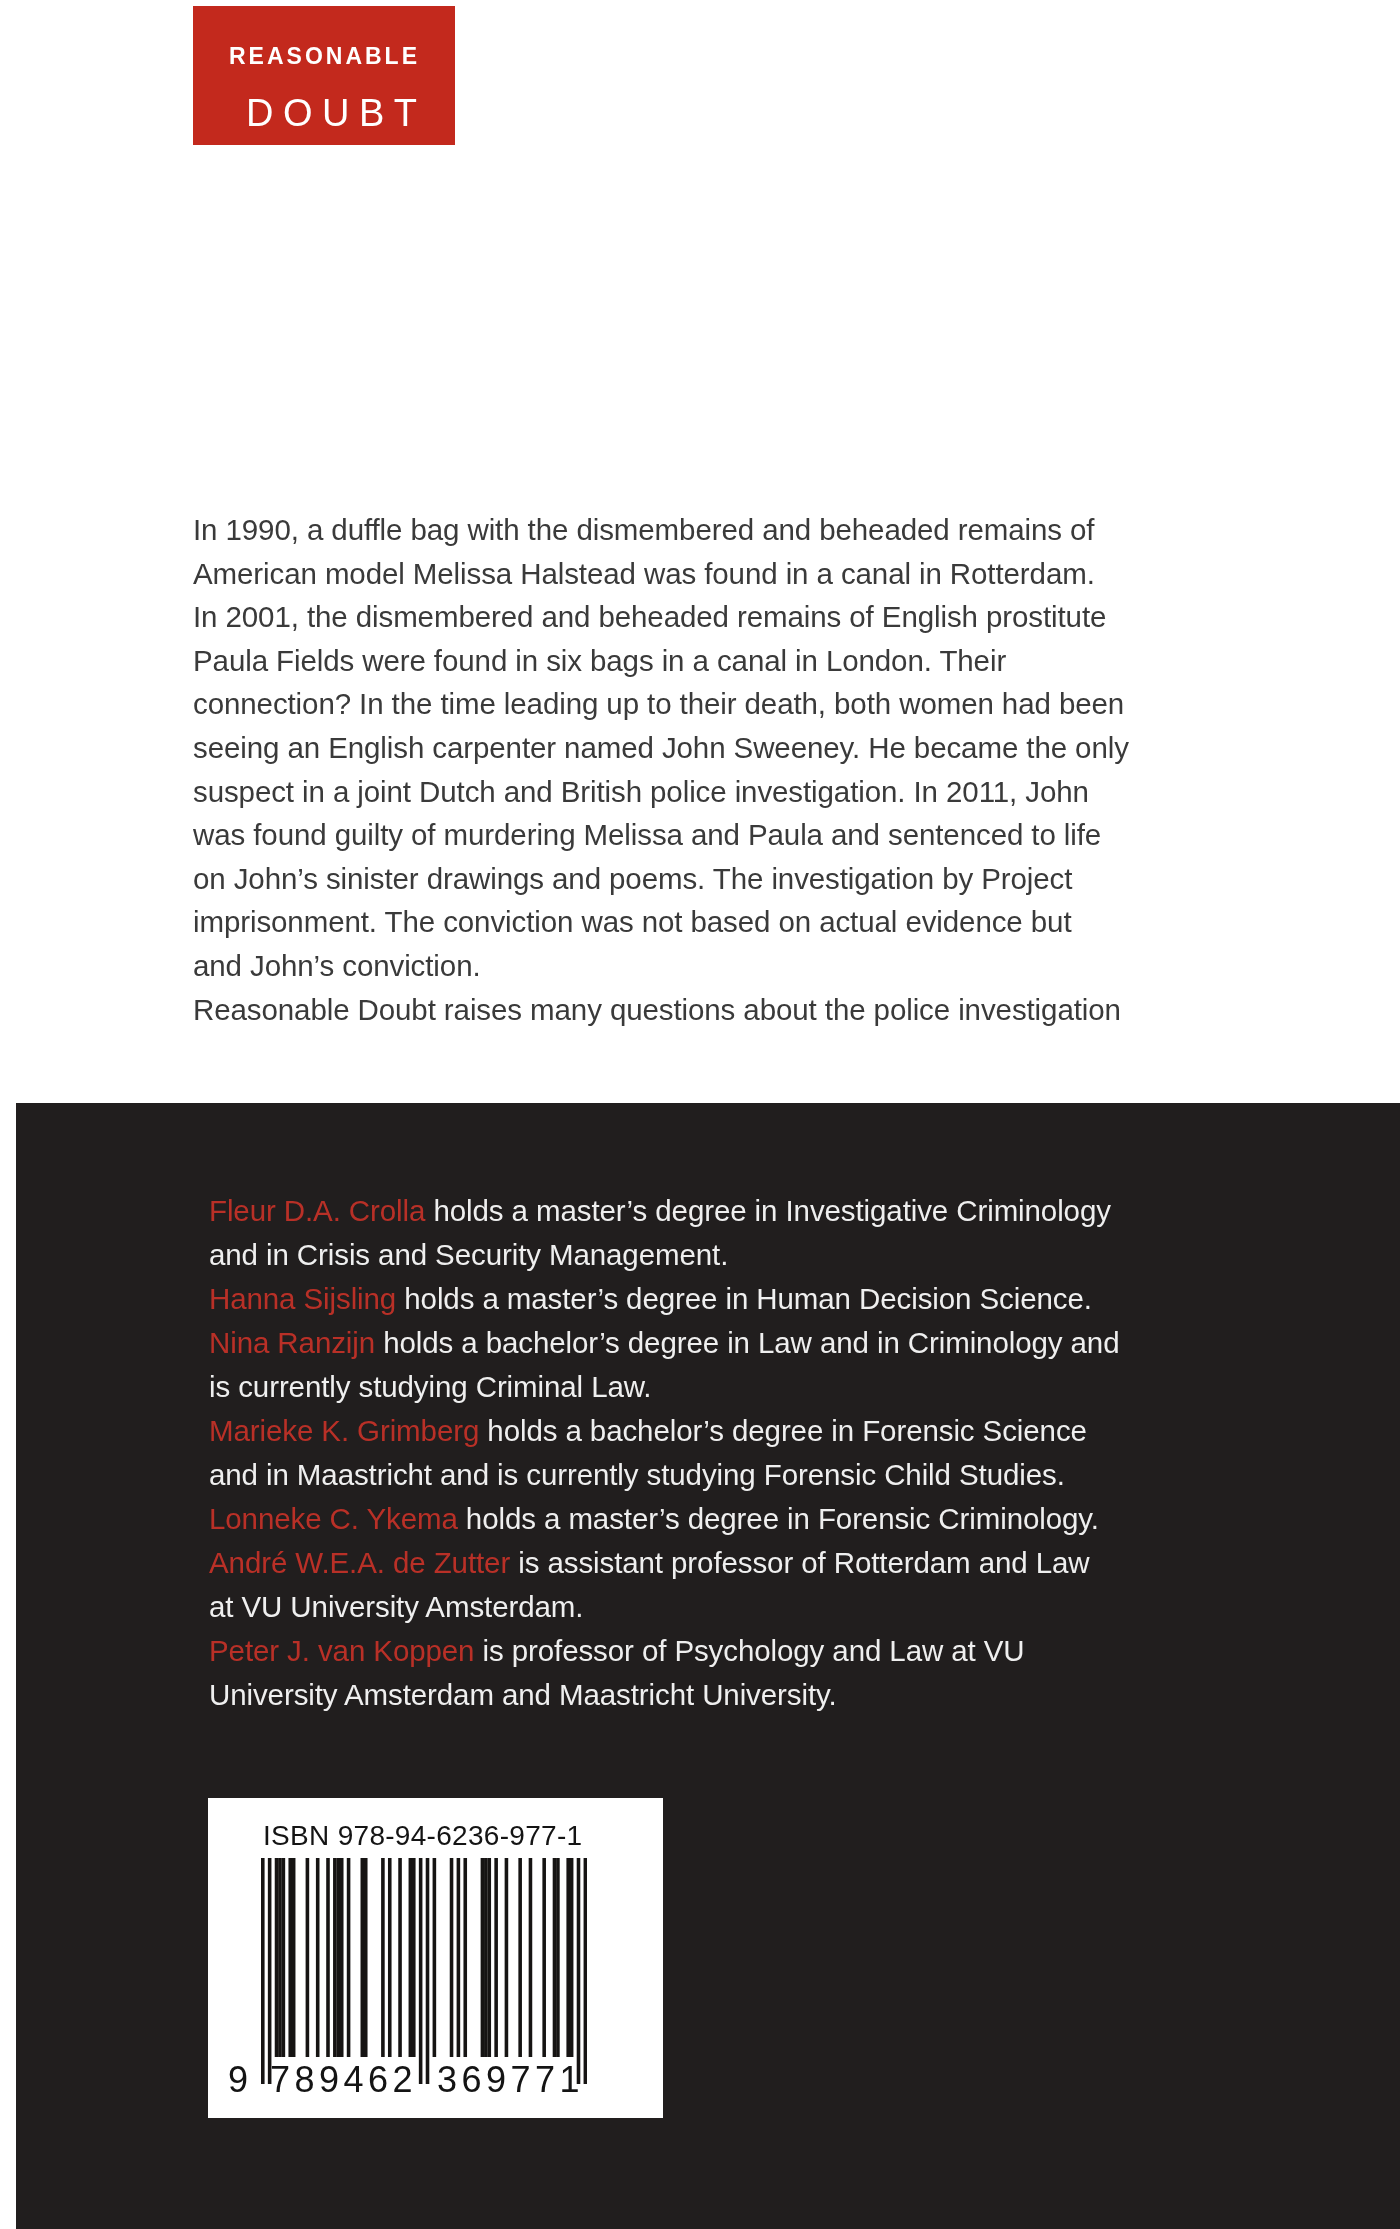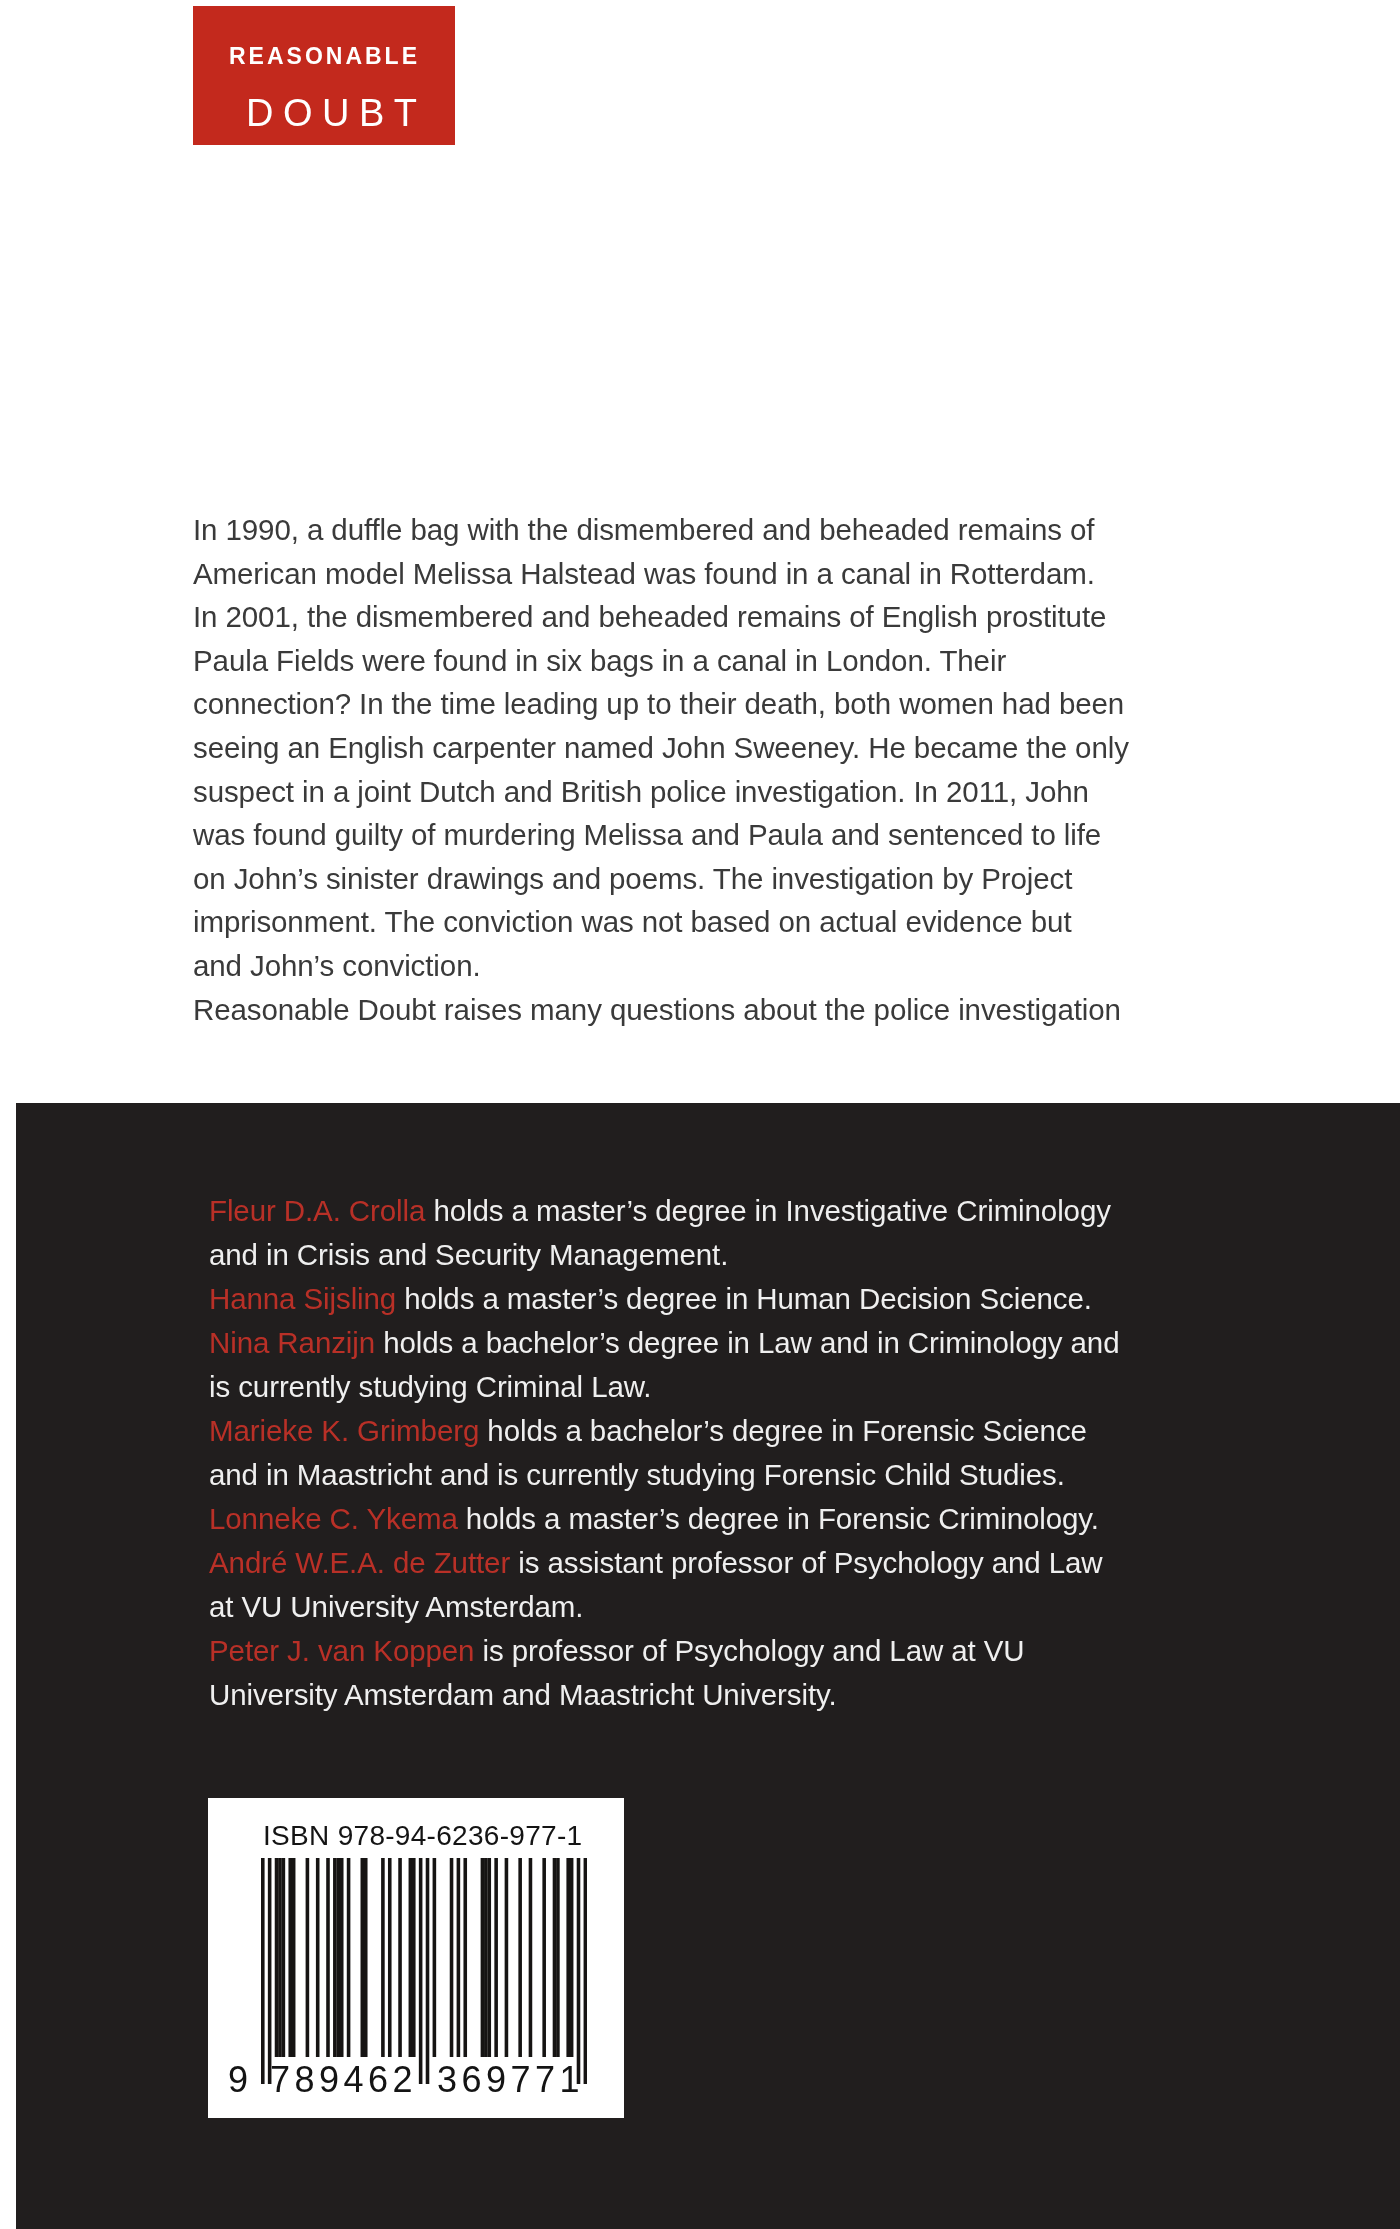--- a/index.html
+++ b/index.html
@@ -47,21 +47,21 @@
     position: absolute; left: 193px; top: 86px;
     font-size: 29.5px; line-height: 44px; letter-spacing: -0.1px;
     color: var(--light-text, #efefef);
     white-space: nowrap;
   }
   .bio-name { color: var(--author-name, #b93027); }
 
   
   .barcode-box {
     position: absolute; left: 192px; top: 695px;
-    width: 416px; height: 320px;
+    width: 455px; height: 320px;
     background: #ffffff;
   }
   .isbn-label {
     position: absolute; left: 55px; top: 22px;
     font-size: 28px; letter-spacing: 0.3px;
     color: #141414; white-space: nowrap;
   }
   .bars { position: absolute; left: 53px; top: 60px; }
   .bc-digits {
     position: absolute; left: 0; top: 261px; width: 100%; height: 42px;
@@ -100,21 +100,21 @@
   <div class="dark-section">
     <div class="bios">
         <div><span class="bio-name">Fleur D.A. Crolla</span><span> holds a master’s degree in Investigative Criminology</span></div>
         <div><span>and in Crisis and Security Management.</span></div>
         <div><span class="bio-name">Hanna Sijsling</span><span> holds a master’s degree in Human Decision Science.</span></div>
         <div><span class="bio-name">Nina Ranzijn</span><span> holds a bachelor’s degree in Law and in Criminology and</span></div>
         <div><span>is currently studying Criminal Law.</span></div>
         <div><span class="bio-name">Marieke K. Grimberg</span><span> holds a bachelor’s degree in Forensic Science</span></div>
         <div><span>and in Maastricht and is currently studying Forensic Child Studies.</span></div>
         <div><span class="bio-name">Lonneke C. Ykema</span><span> holds a master’s degree in Forensic Criminology.</span></div>
-        <div><span class="bio-name">André W.E.A. de Zutter</span><span> is assistant professor of Psychology and Law</span></div>
+        <div><span class="bio-name">André W.E.A. de Zutter</span><span> is assistant professor of Rotterdam and Law</span></div>
         <div><span>at VU University Amsterdam.</span></div>
         <div><span class="bio-name">Peter J. van Koppen</span><span> is professor of Psychology and Law at VU</span></div>
         <div><span>University Amsterdam and Maastricht University.</span></div>
       </div>
 
     <div class="barcode-box">
       <div class="isbn-label">ISBN 978-94-6236-977-1</div>
       <svg class="bars" xmlns="http://www.w3.org/2000/svg" width="326" height="226" viewBox="0 0 326 226">
           <rect x="0.00" y="0" width="3.58" height="226" fill="#161413"></rect>
           <rect x="6.86" y="0" width="3.58" height="226" fill="#161413"></rect>

